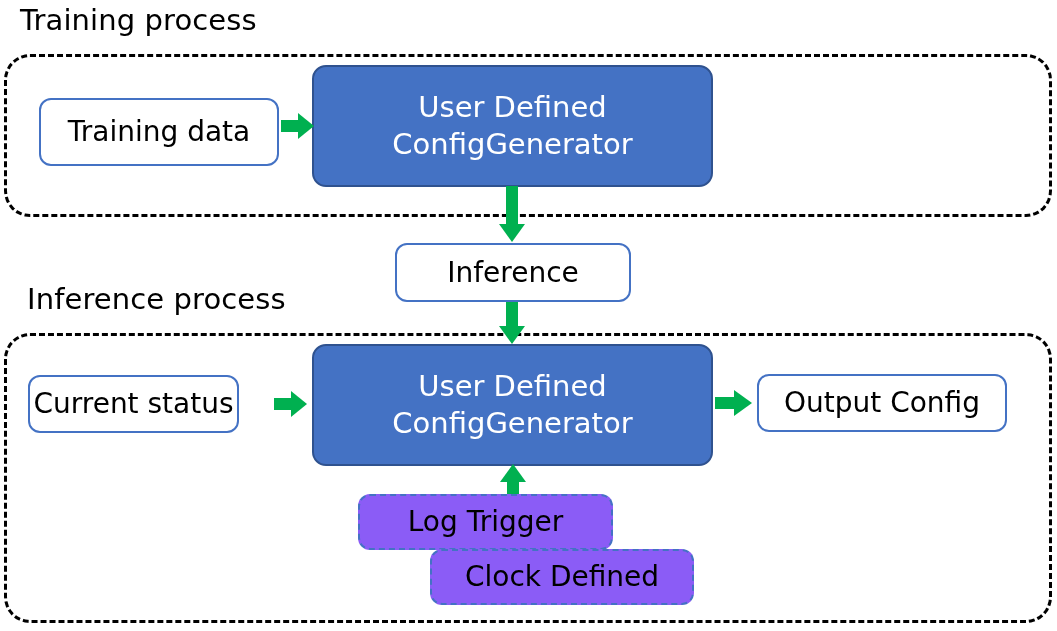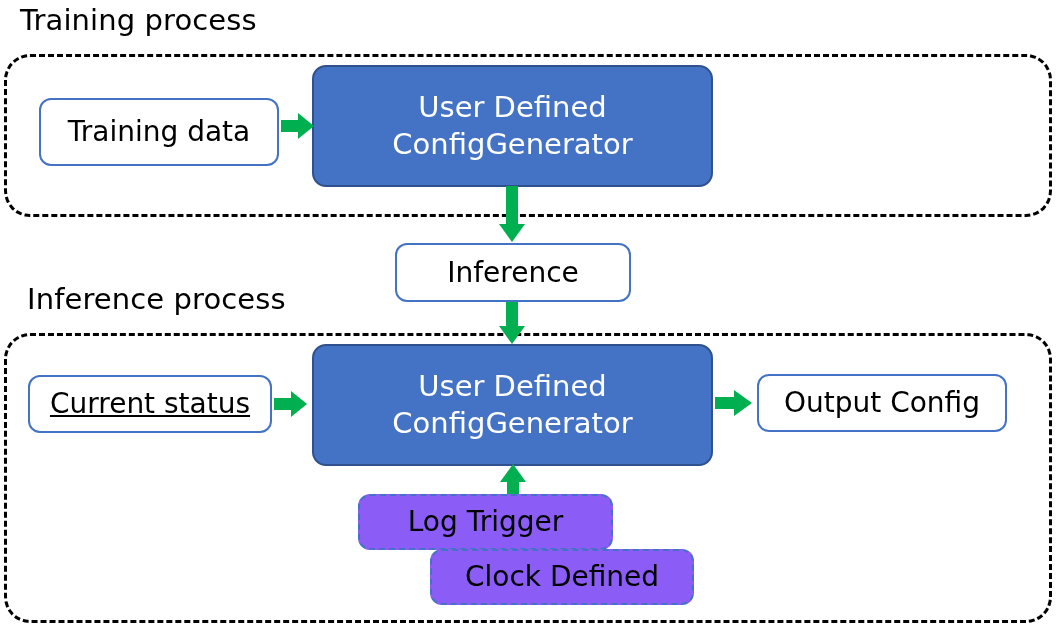--- a/index.html
+++ b/index.html
@@ -111,21 +111,21 @@
   </div>
 
   <div class="plain-box" style="left:395px; top:243px; width:236px; height:59px;">
     <span>Inference</span>
   </div>
 
   <div class="section-title" style="left:27px; top:285px;">Inference process</div>
 
   <div class="section-box" style="left:4px; top:333px; width:1048px; height:290px;"></div>
 
-  <div class="plain-box" style="left:28px; top:375px; width:244px; height:58px;text-decoration:underline;">
+  <div class="plain-box" style="left:28px; top:375px; width:211px; height:58px;">
     <span>Current status</span>
   </div>
 
   <div class="proc-box" style="left:312px; top:344px; width:401px; height:122px;">
     <span>User Defined</span>
     <span>ConfigGenerator</span>
   </div>
 
   <div class="plain-box" style="left:757px; top:374px; width:250px; height:58px;text-align:center;">
     <span>Output Config</span>

